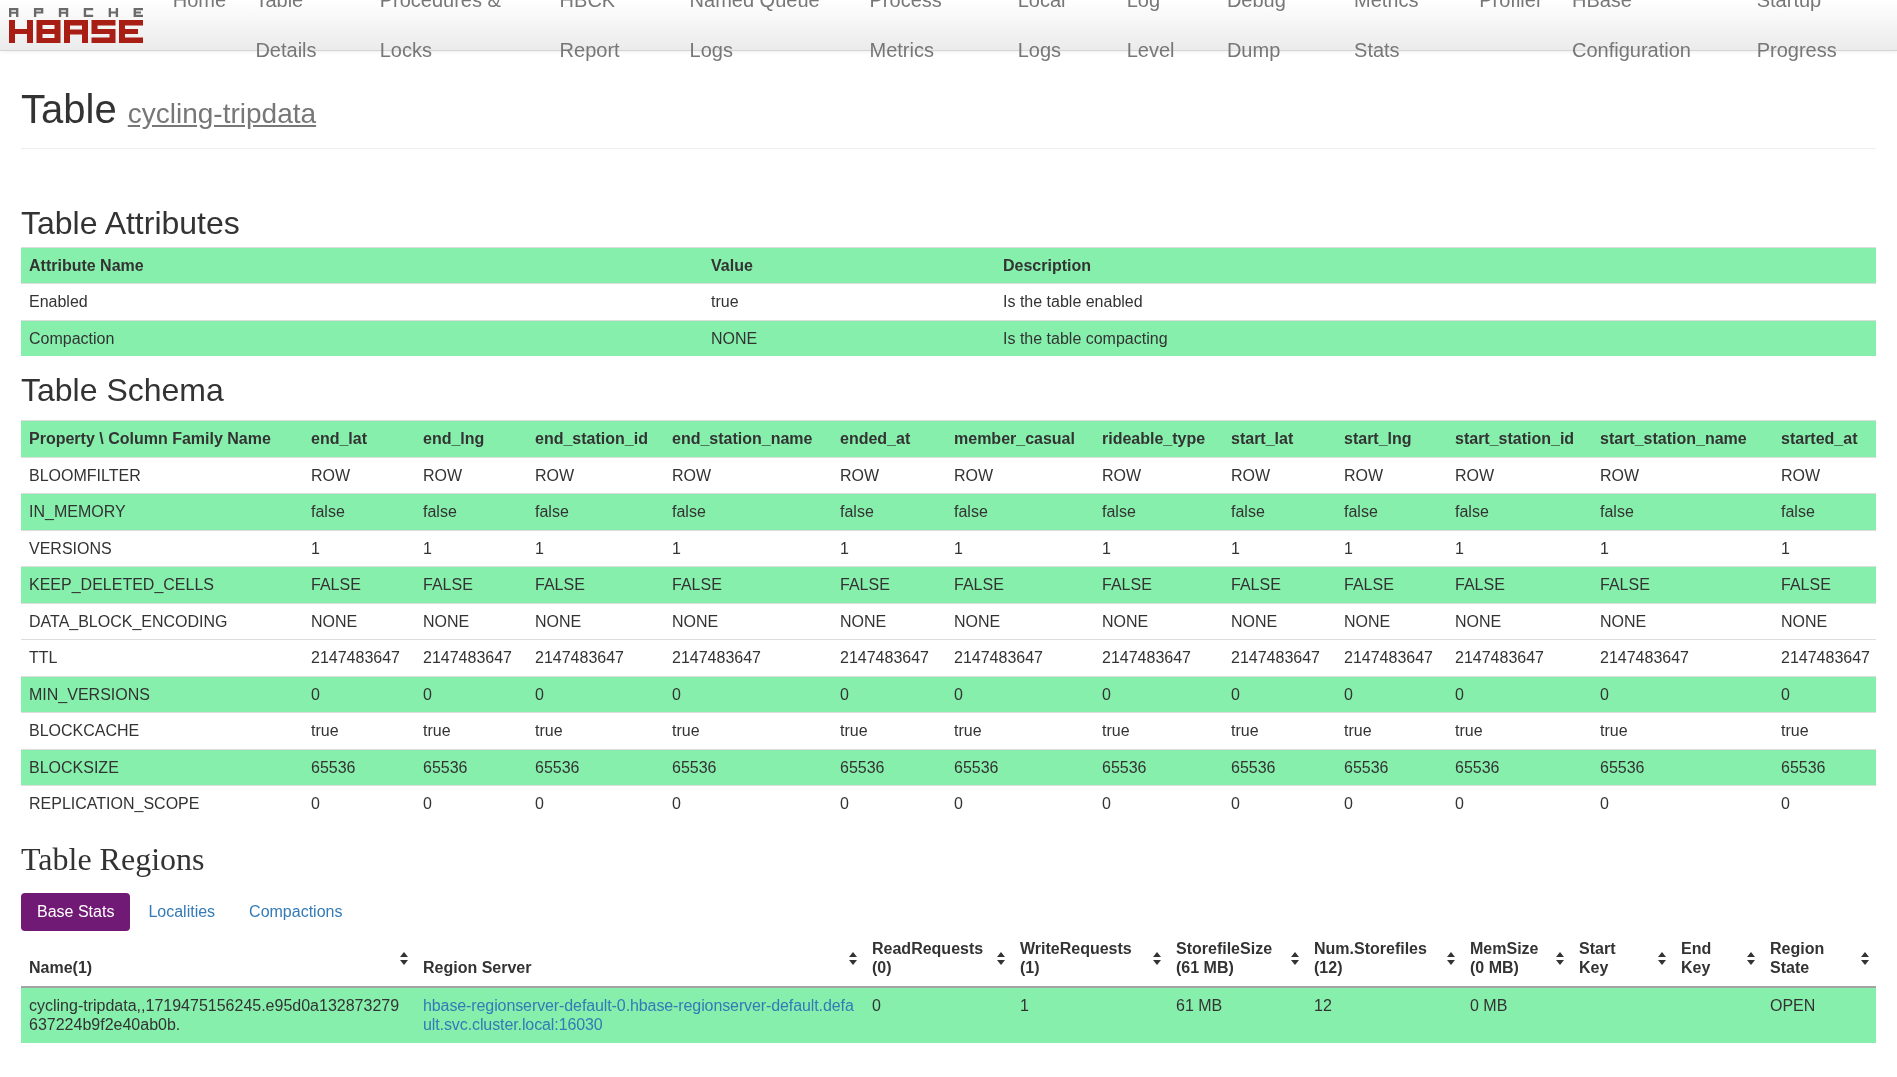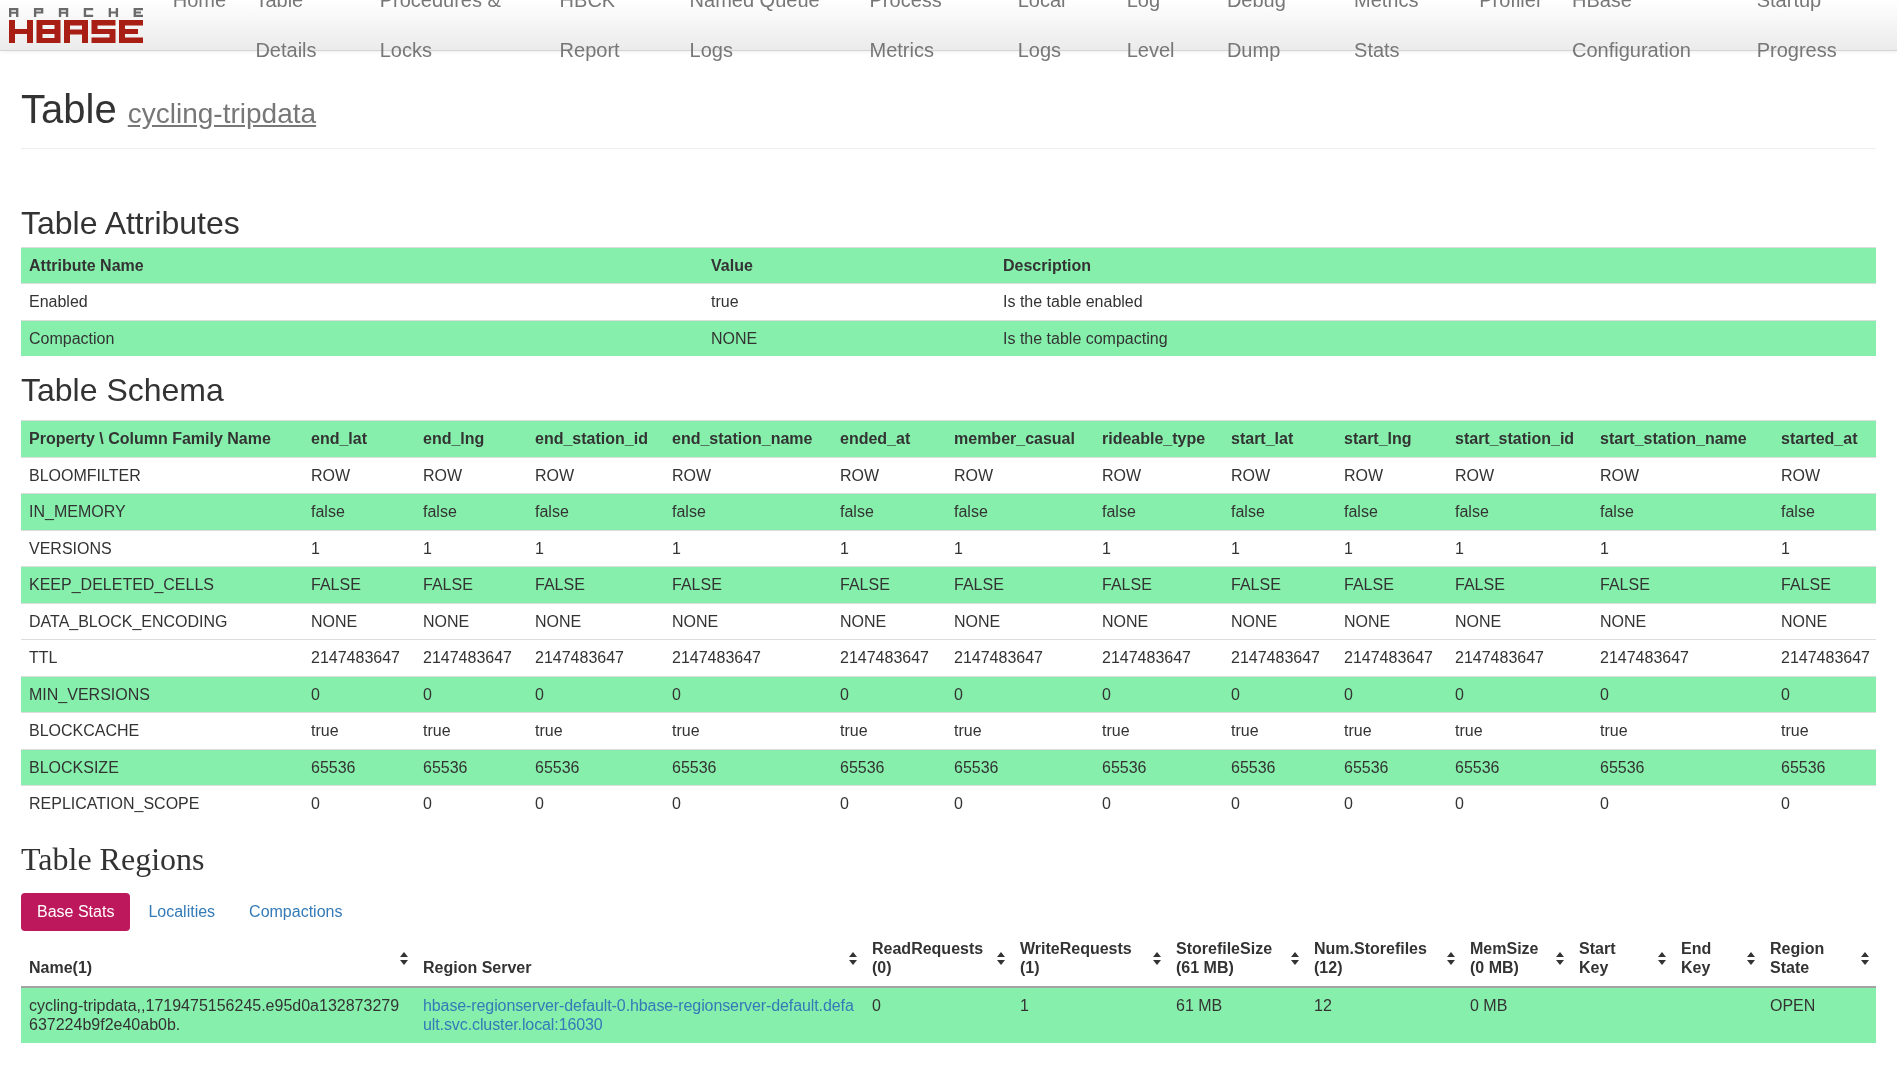--- a/index.html
+++ b/index.html
@@ -96,21 +96,21 @@
   ul.nav-pills {
     list-style: none; display: flex;
     margin: 16px 0 0 0; padding: 0;
   }
   ul.nav-pills li { margin-right: 2px; }
   ul.nav-pills li a {
     display: block; padding: 8px 16px;
     line-height: 22px; font-size: 16px;
     border-radius: 4px; color: #337ab7;
   }
-  ul.nav-pills li.active a { background: #be185d; color: #fff; }
+  ul.nav-pills li.active a { background: #701a75; color: #fff; }
 </style>
 </head>
 <body>
 
 <nav class="navbar">
   <a href="#" class="brand" aria-label="Apache HBase">
     <svg width="134" height="36" viewBox="0 0 134 36">
       <path fill="#6a6a6a" d="M0.00 0.00h9.39v2.15h-9.39ZM0.00 0.00h2.35v9.00h-2.35ZM7.04 0.00h2.35v9.00h-2.35ZM2.35 3.72h4.70v1.96h-4.70ZM24.92 0.00h9.39v2.15h-9.39ZM24.92 0.00h2.35v9.00h-2.35ZM31.96 0.00h2.35v5.48h-2.35ZM24.92 3.52h9.39v1.96h-9.39ZM49.84 0.00h9.39v2.15h-9.39ZM49.84 0.00h2.35v9.00h-2.35ZM56.88 0.00h2.35v9.00h-2.35ZM52.19 3.72h4.70v1.96h-4.70ZM74.76 0.00h9.39v2.15h-9.39ZM74.76 0.00h2.35v9.00h-2.35ZM74.76 6.85h9.39v2.15h-9.39ZM99.68 0.00h2.35v9.00h-2.35ZM106.72 0.00h2.35v9.00h-2.35ZM102.03 3.52h4.70v1.96h-4.70ZM124.60 0.00h2.35v9.00h-2.35ZM124.60 0.00h9.39v2.15h-9.39ZM124.60 3.52h7.43v1.96h-7.43ZM124.60 6.85h9.39v2.15h-9.39Z"></path>
       <path fill="#a81d14" d="M0.00 12.00h6.00v23.00h-6.00ZM18.00 12.00h6.00v23.00h-6.00ZM6.00 21.00h12.00v5.00h-12.00ZM27.50 12.00h6.00v23.00h-6.00ZM45.50 12.00h6.00v23.00h-6.00ZM27.50 12.00h24.00v5.00h-24.00ZM27.50 21.00h24.00v5.00h-24.00ZM27.50 30.00h24.00v5.00h-24.00ZM55.00 12.00h24.00v5.50h-24.00ZM55.00 12.00h6.00v23.00h-6.00ZM73.00 12.00h6.00v23.00h-6.00ZM61.00 21.50h12.00v5.00h-12.00ZM82.50 12.00h24.00v5.50h-24.00ZM82.50 12.00h6.00v14.00h-6.00ZM82.50 21.00h24.00v5.00h-24.00ZM100.50 21.00h6.00v14.00h-6.00ZM82.50 29.50h24.00v5.50h-24.00ZM110.00 12.00h6.00v23.00h-6.00ZM110.00 12.00h24.00v5.50h-24.00ZM110.00 21.00h19.00v5.00h-19.00ZM110.00 29.50h24.00v5.50h-24.00Z"></path>
     </svg>

